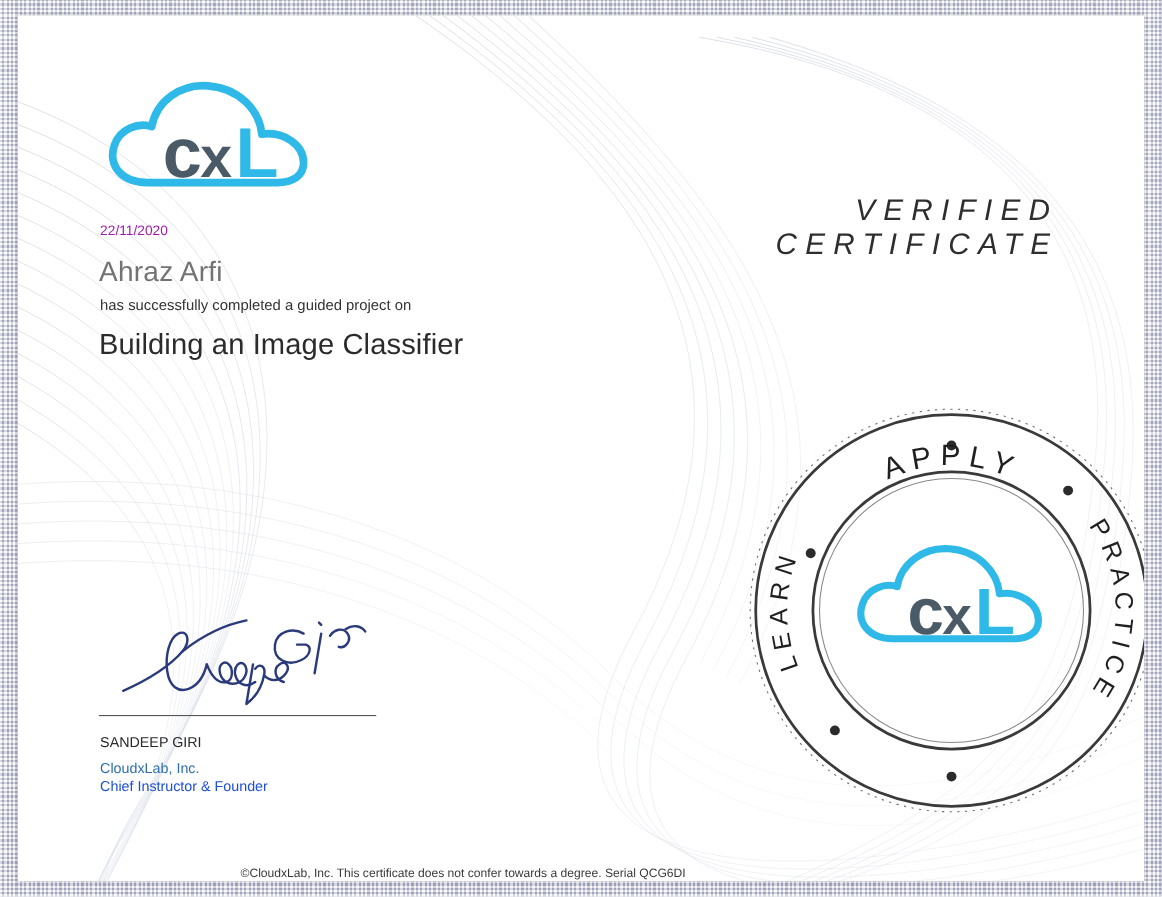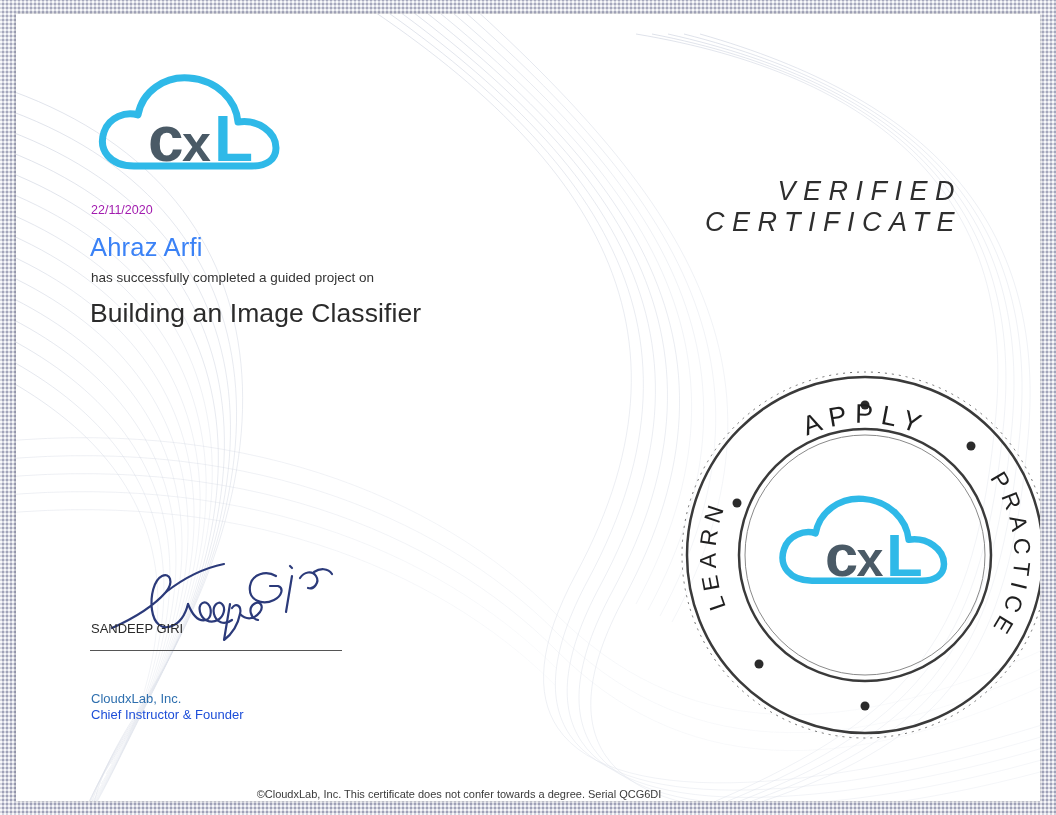--- a/index.html
+++ b/index.html
@@ -92,21 +92,21 @@
     left: 75px;
     top: 189px;
     font-size: 12.5px;
     color: #a21caf;
   }
   .recipient {
     position: absolute;
     left: 74px;
     top: 219px;
     font-size: 25.5px;
-    color: #3b82f6;
+    color: #737373;
     font-weight: normal;
     letter-spacing: 0.2px;
   }
   .subtitle {
     position: absolute;
     left: 75px;
     top: 256px;
     font-size: 13.5px;
     color: #333333;
   }
@@ -153,21 +153,21 @@
   .sig-line {
     position: absolute;
     left: 74px;
     top: 636px;
     width: 252px;
     border-bottom: 1px solid #555;
   }
   .sig-name {
     position: absolute;
     left: 75px;
-    top: 607px;
+    top: 653px;
     font-size: 13px;
     color: #2b2b2b;
   }
   .sig-role {
     position: absolute;
     left: 75px;
     top: 693px;
     font-size: 13px;
     color: #1d4ed8;
   }
@@ -190,21 +190,20 @@
 
   
   .footer {
     position: absolute;
     left: 0;
     top: 774px;
     width: 810px;
     text-align: center;
     font-size: 11px;
     color: #3a3a3a;
-    margin-left: 38px;
   }
 </style>
 </head>
 <body>
 
 <div class="page">
   <div class="frame-bg"></div>
   <div class="frame-bg vert"></div>
 
   <div class="certificate">

